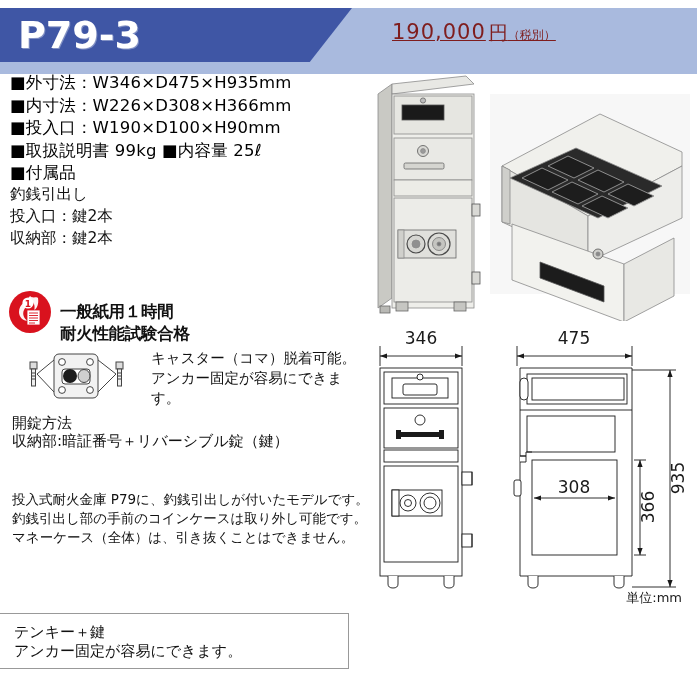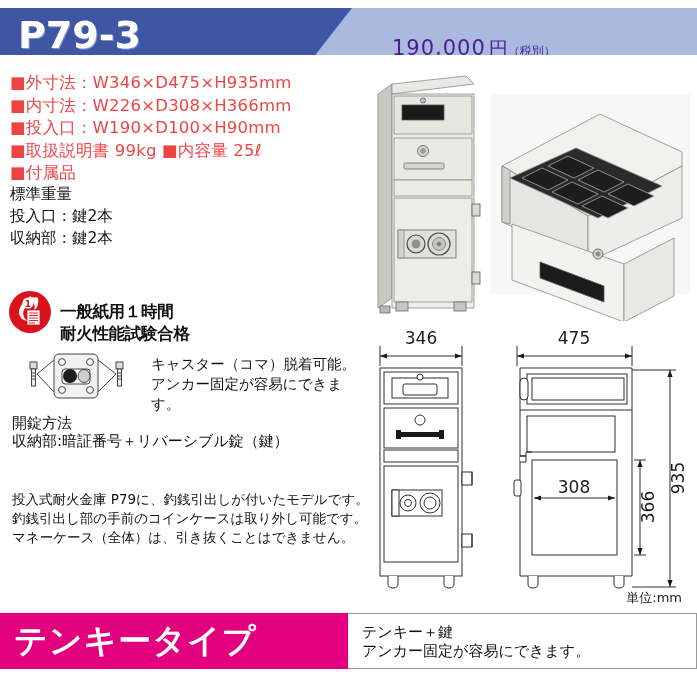--- a/index.html
+++ b/index.html
@@ -12,21 +12,21 @@
   #page {
     position: relative;
     width: 697px; height: 698px;
     background: #ffffff;
   }
 
   
   #header {
     position: absolute;
     left: 0; top: 8px;
-    width: 697px; height: 47px;
+    width: 697px; height: 66px;
     background: #a9bade;
     overflow: hidden;
   }
   #header-dark {
     position: absolute;
     left: 0; top: 0;
     width: 352px; height: 54px;
     background: #3f56a5;
     clip-path: polygon(0 0, 100% 0, 88% 100%, 0 100%);
   }
@@ -36,36 +36,37 @@
     font-size: 38px;
     font-weight: bold;
     color: #ffffff;
     letter-spacing: 0px;
     line-height: 46px;
     font-family: "DejaVu Sans", sans-serif;
     text-shadow: 1px 1px 0 rgba(255,255,255,.35);
   }
   #price-wrap {
     position: absolute;
-    left: 392px; top: 28px;
-    color: #4c1d95;
-    font-family: "DejaVu Sans", sans-serif;
-    white-space: nowrap;
+    left: 392px; top: 12px;
+    color: #7f1d1d;
+    font-family: "DejaVu Sans", sans-serif;
+    white-space: nowrap;
+    text-decoration: underline;
   }
   #price-main { font-size: 21px; letter-spacing: 1px; }
   #price-yen  { font-size: 19px; margin-left: 3px; }
   #price-tax  { font-size: 12px; }
 
   
   #spec-list {
     position: absolute;
     left: 10px; top: 72px;
     width: 350px;
     font-family: "DejaVu Sans", sans-serif;
-    color: #ef4444;
+    color: #000000;
   }
   .spec-line {
     font-size: 16.5px;
     line-height: 22.5px;
     white-space: nowrap;
     letter-spacing: 0.2px;
   }
 
   #accessories {
     position: absolute;
@@ -109,21 +110,21 @@
     position: absolute;
     left: 6px; top: 344px;
     width: 350px; height: 62px;
   }
   #caster-svg {
     position: absolute;
     left: 0; top: 0;
   }
   #caster-text {
     position: absolute;
-    left: 145px; top: 10px;
+    left: 145px; top: 4px;
     width: 210px;
     font-family: Liberation Sans, sans-serif;
     font-size: 14.5px;
     line-height: 20px;
     color: #111;
   }
 
   
   #unlock-block {
     position: absolute;
@@ -222,21 +223,21 @@
 
   <div id="spec-list">
     <div class="spec-line">■外寸法：W346×D475×H935mm</div>
     <div class="spec-line">■内寸法：W226×D308×H366mm</div>
     <div class="spec-line">■投入口：W190×D100×H90mm</div>
     <div class="spec-line">■取扱説明書 99kg ■内容量 25ℓ</div>
     <div class="spec-line">■付属品</div>
   </div>
 
   <div id="accessories">
-    <div class="acc-line">標準重量</div>
+    <div class="acc-line">釣銭引出し</div>
     <div class="acc-line">投入口：鍵2本</div>
     <div class="acc-line">収納部：鍵2本</div>
   </div>
 
   <div id="fire-badge">
     <svg id="fire-icon" viewBox="0 0 44 44" width="44" height="44">
       <circle cx="22" cy="22" r="21" fill="#d9121e"></circle>
       <path d="M30 8 C31 14 29 18 26 21 C28 15 25 11 21 9 C22 14 18 16 16 20 C14 24 16 29 20 31 C15 31 11 27 11 22 C11 14 19 11 22 6 C25 9 29 6 30 8 Z" fill="#ffffff" opacity="0.95"></path>
       <circle cx="20" cy="13" r="5.6" fill="#ffffff"></circle>
       <text x="20" y="17" font-family="DejaVu Sans, sans-serif" font-size="9" font-weight="bold" fill="#d9121e" text-anchor="middle">1</text>
@@ -461,23 +462,20 @@
         <polygon points="308,257 305.4,250 310.6,250" fill="#1a1a1a" stroke="none"></polygon>
         <line x1="270" y1="40" x2="314" y2="40"></line>
         <line x1="270" y1="257" x2="314" y2="257"></line>
         <text x="-148" y="322" transform="rotate(-90)" text-anchor="middle" fill="#1a1a1a" stroke="none" font-size="17">935</text>
       </g>
     </g>
     <text x="320" y="272" text-anchor="end" fill="#1a1a1a" font-family="DejaVu Sans, sans-serif" font-size="13" id="unit-label-svg">単位:mm</text>
   </svg>
 
   <div id="bottom-banner">
-    <div id="banner-pink">
-      <div id="banner-pink-label">テンキータイプ</div>
-    </div>
     <div id="banner-white">
       <div id="banner-white-inner">
         <div class="banner-white-line">テンキー＋鍵</div>
         <div class="banner-white-line">アンカー固定が容易にできます。</div>
       </div>
     </div>
   </div>
 
 </div>
 

